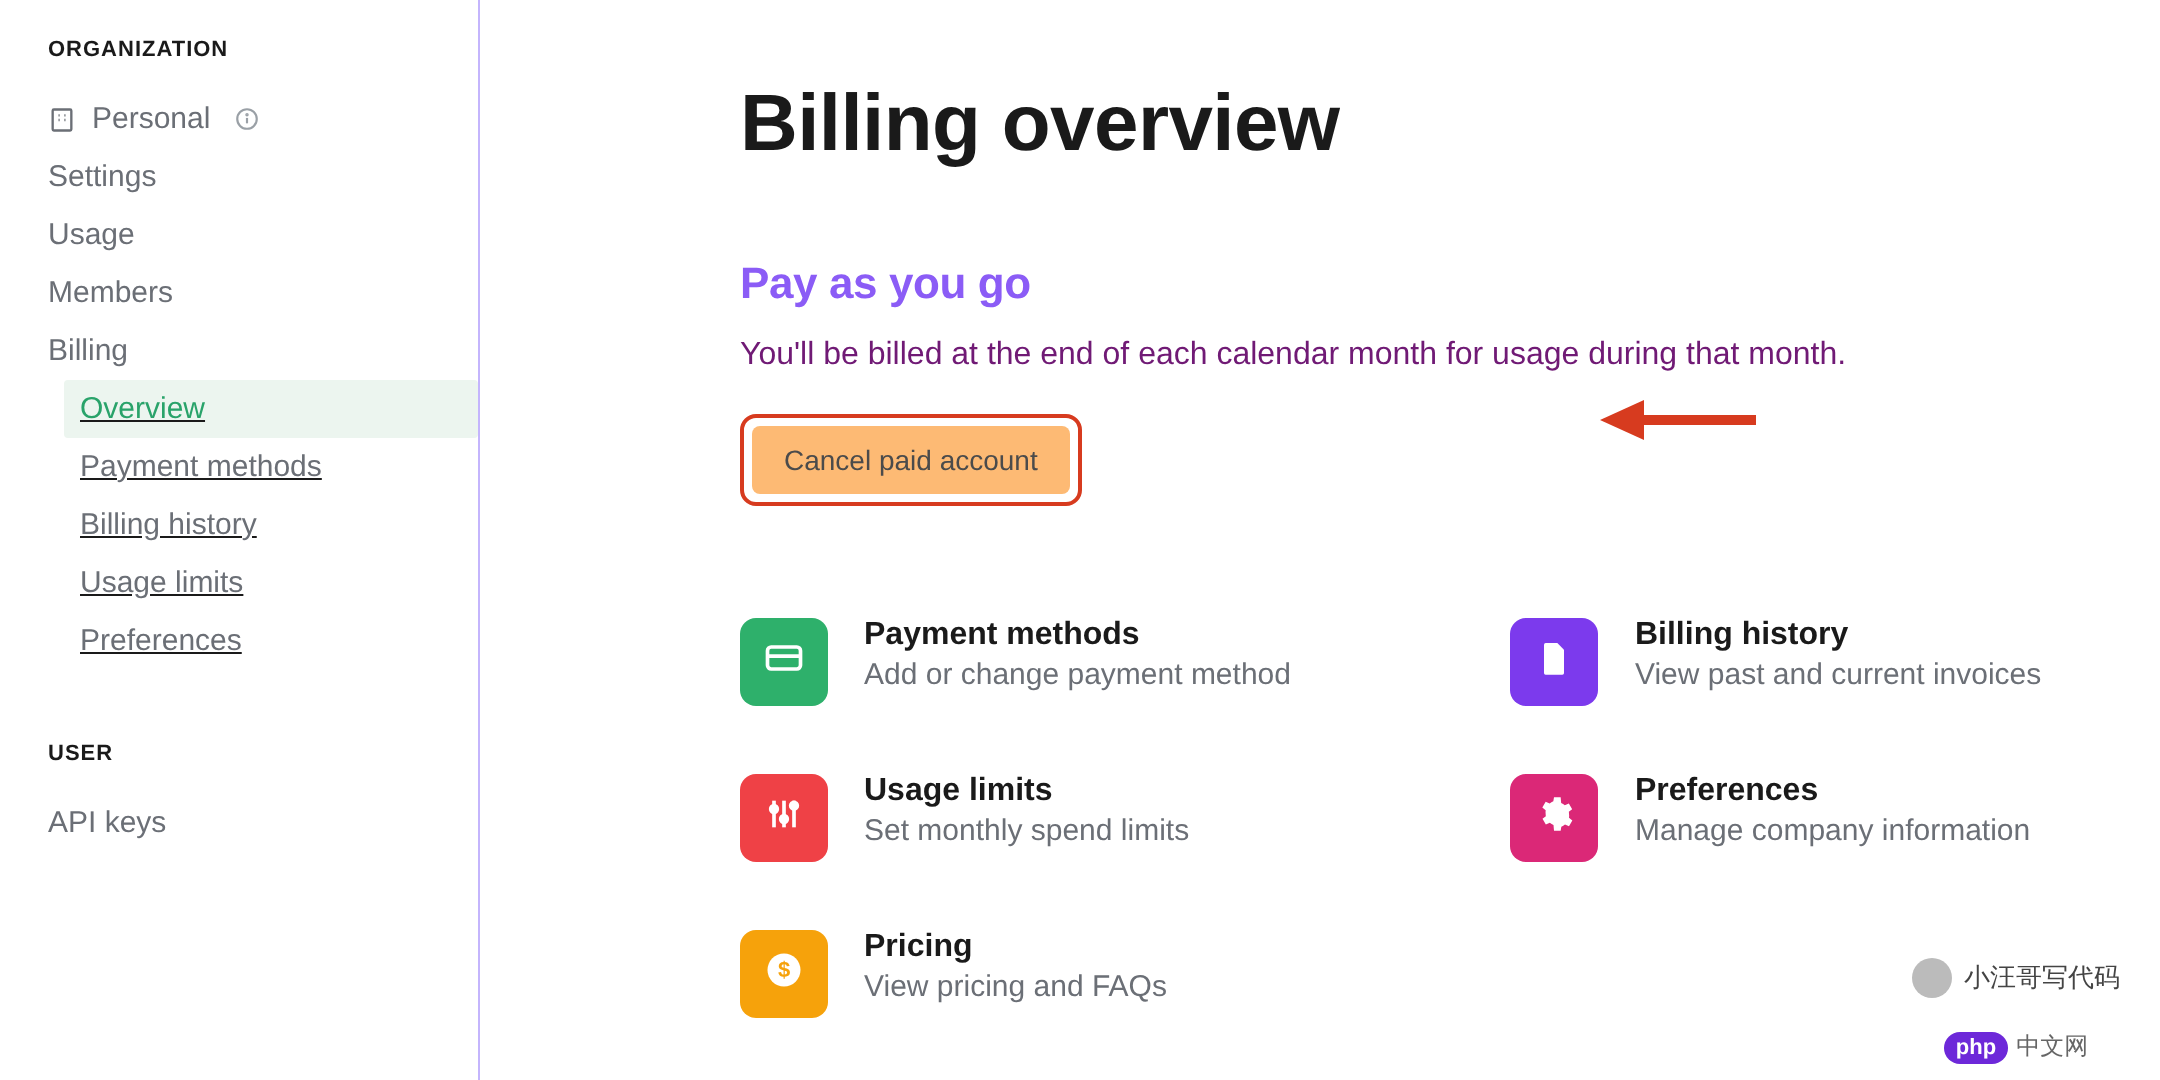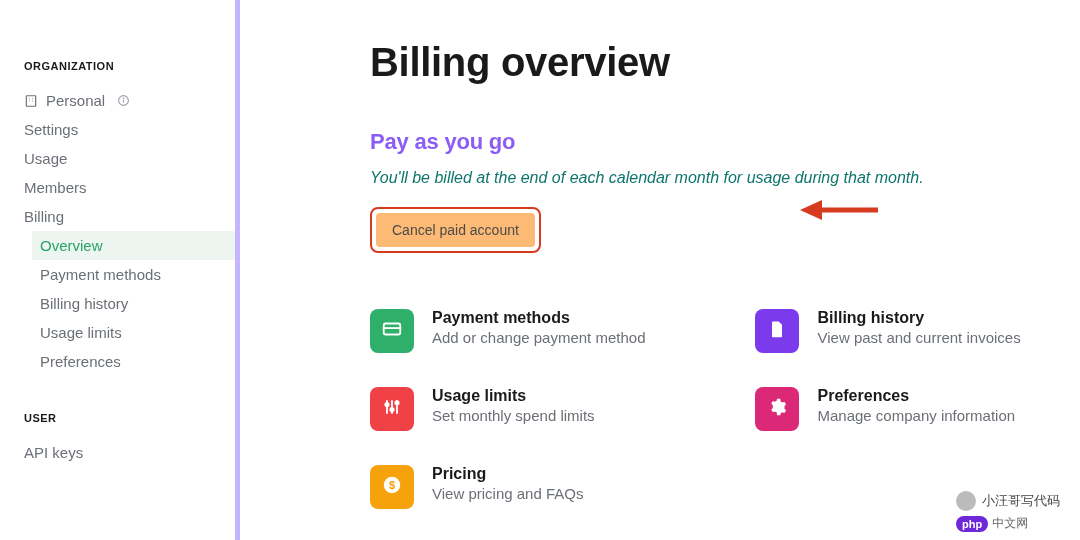--- a/index.html
+++ b/index.html
@@ -1,45 +1,45 @@
 <!DOCTYPE html>
 <html><head>
 <meta charset="utf-8">
 <style>
   * { margin: 0; padding: 0; box-sizing: border-box; font-family: -apple-system, BlinkMacSystemFont, "Segoe UI", Helvetica, Arial, sans-serif; }
   html, body { width: 1080px; height: 540px; background: #ffffff; color: #1a1a1a; overflow: hidden; }
   .page { display: flex; height: 100%; padding-left: 20px; }
-  .sidebar { width: 220px; padding-top: 60px; border-right: 5px solid #c4b5fd; }
+  .sidebar { width: 220px; padding-top: 19px; border-right: 1px solid #c4b5fd; }
   .side-head { font-size: 11px; font-weight: 700; letter-spacing: 0.5px; text-transform: uppercase; color: #1a1a1a; margin-bottom: 14px; padding-left: 4px; }
   .side-item { font-size: 15px; color: #6b6f76; padding: 6px 4px; cursor: pointer; display: flex; align-items: center; gap: 8px; }
   .side-item.active-parent { color: #6b6f76; }
-  .side-sub { margin-left: 12px; }
+  .side-sub { margin-left: 12px; text-decoration: underline; }
   .side-sub .side-item { padding: 6px 8px; }
   .side-sub .side-item.active { background: #ecf5ef; color: #29a36a; border-radius: 2px; }
   .side-user-head { margin-top: 36px; }
   .icon-block { display: inline-flex; align-items: center; }
   .main { flex: 1; padding: 40px 0 0 130px; position: relative; }
   h1 { font-size: 40px; font-weight: 700; color: #1a1a1a; margin-bottom: 44px; letter-spacing: -0.3px; }
   h2 { font-size: 22px; font-weight: 700; color: #8b5cf6; margin-bottom: 14px; letter-spacing: -0.2px; }
-  .payg-desc { font-size: 16px; color: #0f766e; margin-bottom: 20px; font-style: italic; }
+  .payg-desc { font-size: 16px; color: #701a75; margin-bottom: 20px; }
   .cancel-wrap { display: inline-block; border: 2px solid #d73b1f; border-radius: 8px; padding: 4px; }
   .cancel-btn { display: inline-block; background: #fdba74; color: #4b4b4b; border: none; padding: 9px 16px; font-size: 14px; cursor: pointer; border-radius: 4px; }
   .arrow { position: absolute; left: 560px; top: 195px; }
   .cards { display: flex; margin-top: 56px; gap: 110px; }
   .col { display: flex; flex-direction: column; gap: 34px; }
   .card { display: flex; align-items: flex-start; gap: 18px; cursor: pointer; }
   .tile { width: 44px; height: 44px; border-radius: 8px; display: flex; align-items: center; justify-content: center; flex-shrink: 0; }
   .tile.green  { background: #2eb06b; }
   .tile.red    { background: #ef4146; }
   .tile.orange { background: #f6a20b; }
   .tile.purple { background: #7c3aed; }
   .tile.pink   { background: #db2877; }
   .card-title { font-size: 16px; font-weight: 700; color: #1a1a1a; margin-bottom: 2px; }
   .card-desc  { font-size: 15px; color: #6b6f76; }
-  .wm { position: absolute; right: 20px; bottom: 8px; display: flex; flex-direction: column; align-items: flex-start; gap: 4px; }
+  .wm { position: absolute; right: 20px; bottom: 8px; display: flex; flex-direction: column; align-items: center; gap: 16px; }
   .wm-top { display:flex; align-items:center; gap:6px; font-size:13px; color:#444; }
   .wm-circ { width: 20px; height: 20px; border-radius: 50%; background: #bbb; display:inline-block; }
   .wm-bot { display:flex; align-items:center; gap:4px; }
   .wm-pill { background:#6d28d9; color:#fff; font-size:11px; font-weight:700; padding:2px 6px; border-radius:10px; }
   .wm-cn { font-size:12px; color:#666; }
 </style>
 </head>
 <body>
 
 <div class="page">

